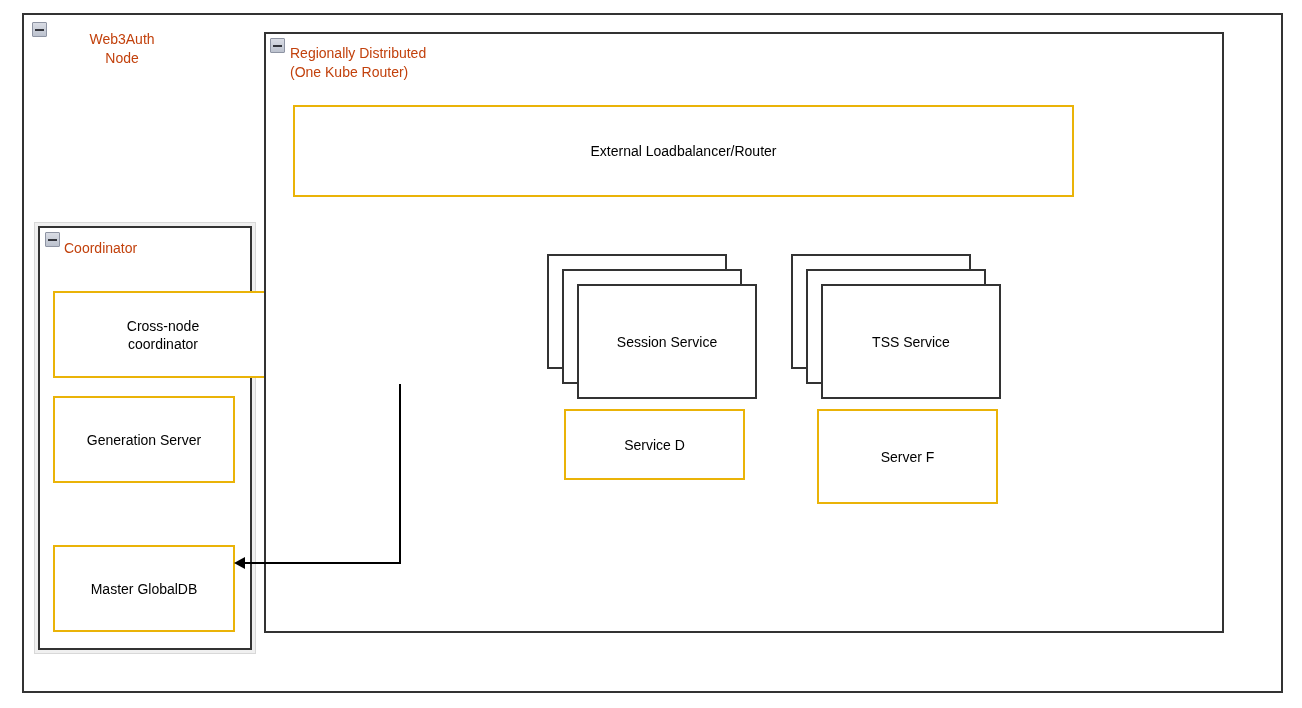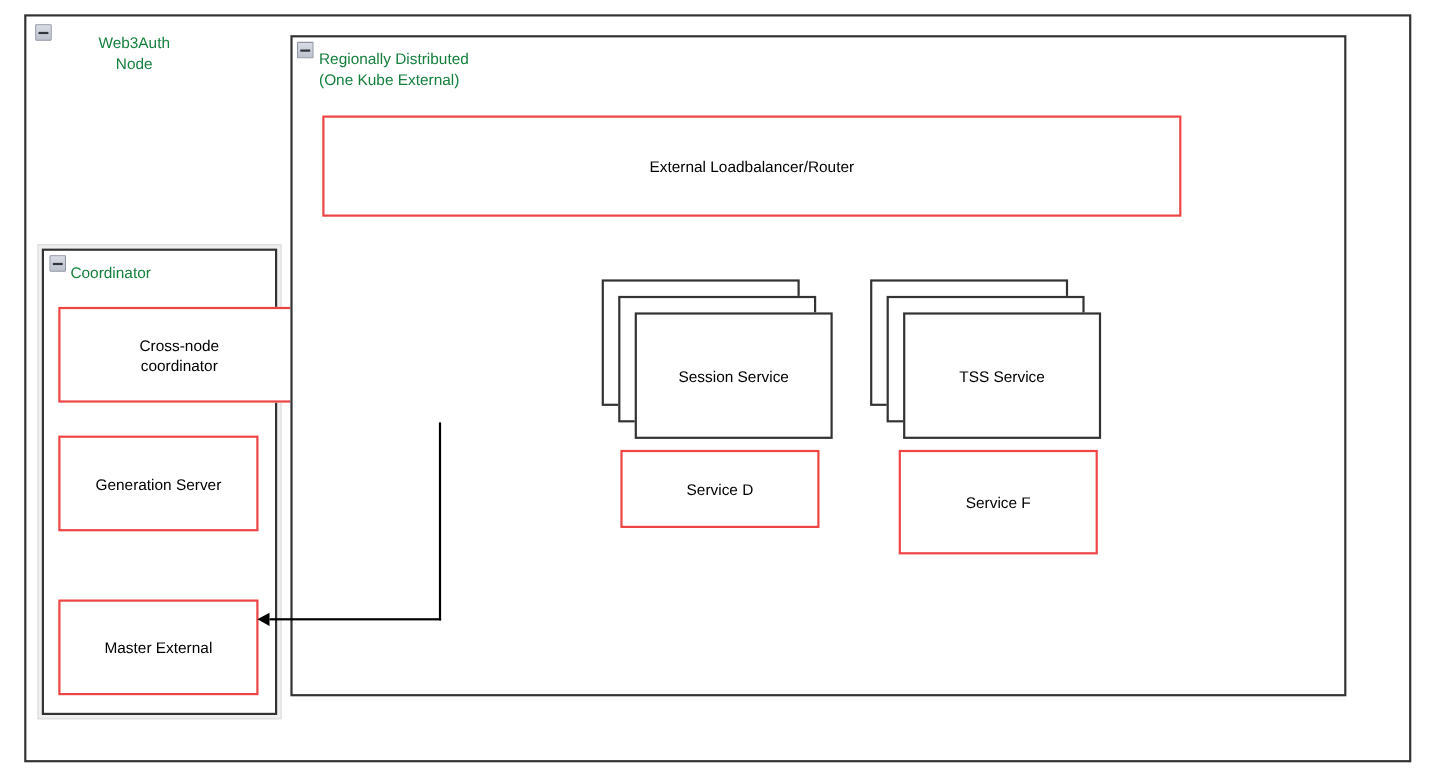--- a/index.html
+++ b/index.html
@@ -18,21 +18,21 @@
     height: 708px;
     background: #ffffff;
     overflow: hidden;
   }
 
   
   .box {
     position: absolute;
     box-sizing: border-box;
     background: #ffffff;
-    border: 2px solid #ef4444;
+    border: 2px solid #eab308;
     display: flex;
     align-items: center;
     justify-content: center;
     text-align: center;
     color: #000000;
     font-size: 14px;
     line-height: 18px;
     white-space: pre-line;
   }
 
@@ -44,21 +44,21 @@
     border: 2px solid #333333;
   }
   .container-shadowed {
     box-shadow: 0 0 0 3px #f0f0f0, 0 0 0 4px #d8d8d8;
   }
 
   .container-label {
     position: absolute;
     font-size: 14px;
     line-height: 19px;
-    color: #15803d;
+    color: #c2410c;
     white-space: pre-line;
     text-align: center;
   }
 
   
   .collapse-icon {
     position: absolute;
     width: 15px;
     height: 15px;
     box-sizing: border-box;
@@ -132,52 +132,52 @@
 
   <div class="container-label" style="left:52px; top:30px; width:140px;">Web3Auth
 Node</div>
 
   <div class="container container-shadowed" style="left:38px; top:226px; width:214px; height:424px;"></div>
 
   <div class="collapse-icon" style="left:45px; top:232px;"></div>
 
   <div class="container-label" style="left:64px; top:239px; width:150px; text-align:left;">Coordinator</div>
 
-  <div class="box" style="left:53px; top:279px; width:220px; height:87px;">Cross-node
+  <div class="box" style="left:53px; top:291px; width:220px; height:87px;">Cross-node
 coordinator</div>
 
   <div class="box" style="left:53px; top:396px; width:182px; height:87px;">Generation Server</div>
 
-  <div class="box" style="left:53px; top:545px; width:182px; height:87px;">Master External</div>
+  <div class="box" style="left:53px; top:545px; width:182px; height:87px;">Master GlobalDB</div>
 
   <div class="container" style="left:264px; top:32px; width:960px; height:601px;"></div>
 
   <div class="collapse-icon" style="left:270px; top:38px;"></div>
 
   <div class="container-label" style="left:290px; top:44px; width:230px; text-align:left;">Regionally Distributed
-(One Kube External)</div>
+(One Kube Router)</div>
 
   <div class="box" style="left:293px; top:105px; width:781px; height:92px;">External Loadbalancer/Router</div>
 
 
   <div class="stack" style="left:791px; top:254px;">
     <div class="layer layer-1"></div>
     <div class="layer layer-2"></div>
     <div class="layer layer-3">TSS Service</div>
   </div>
 
   <div class="stack" style="left:547px; top:254px;">
     <div class="layer layer-1"></div>
     <div class="layer layer-2"></div>
     <div class="layer layer-3">Session Service</div>
   </div>
 
   <div class="box" style="left:564px; top:409px; width:181px; height:71px;">Service D</div>
 
-  <div class="box" style="left:817px; top:409px; width:181px; height:95px;">Service F</div>
+  <div class="box" style="left:817px; top:409px; width:181px; height:95px;">Server F</div>
 
   <div class="edge edge-v" style="left:399px; top:384px; height:180px;"></div>
 
   <div class="edge edge-h" style="left:245px; top:562px; width:156px;"></div>
 
   <div class="arrow-left" style="left:234px; top:557px;"></div>
 
 </div>
 
 </body></html>

